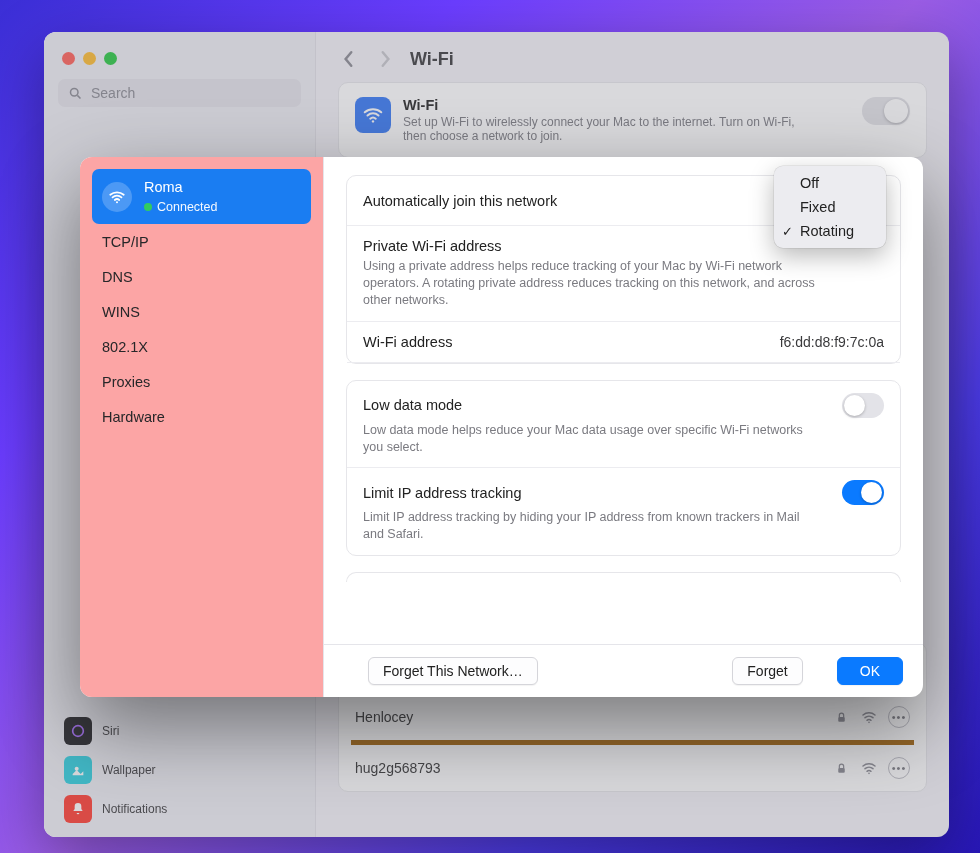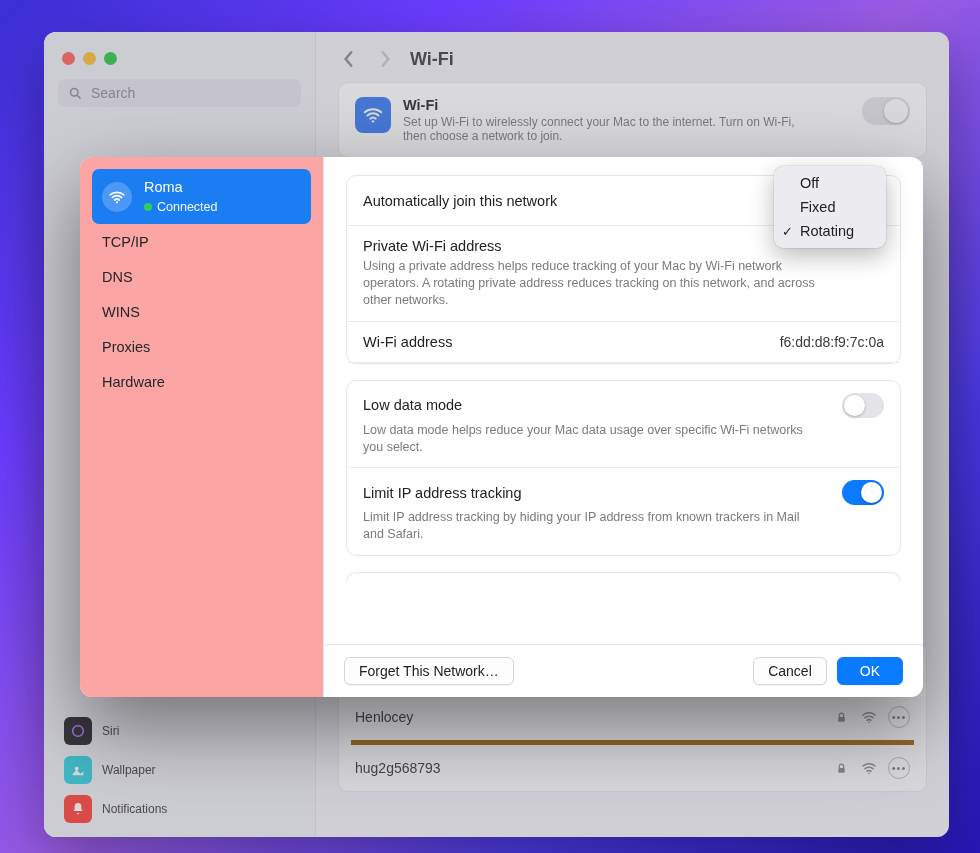--- a/index.html
+++ b/index.html
@@ -210,20 +210,21 @@
   display: flex; align-items: center; gap: 10px;
 }
 .mac-btn {
   border: 1px solid #d5d5da;
   background: #fdfdfe;
   border-radius: 6px;
   padding: 5px 14px;
   font-size: 14px;
   color: #222;
   box-shadow: 0 1px 1px rgba(0,0,0,0.05);
+  margin-left: 24px;
 }
 .mac-btn.primary {
   background: #0a7aff; border-color: #0a7aff;
   color: #fff; padding: 5px 22px;
 }
 .footer-spacer { flex: 1; }
 
 
 .popup {
   position: absolute;
@@ -413,20 +414,21 @@
         <div class="tab-net-name">Roma</div>
         <div class="tab-status">
           <span class="status-dot"></span>
           <span>Connected</span>
         </div>
       </div>
     </div>
     <div class="tab-item">TCP/IP</div>
     <div class="tab-item">DNS</div>
     <div class="tab-item">WINS</div>
+    <div class="tab-item">802.1X</div>
     <div class="tab-item">Proxies</div>
     <div class="tab-item">Hardware</div>
   </div>
 
   <div class="sheet-main">
     <div class="sheet-content">
       <div class="settings-card" style="position:relative;">
         <div class="srow">
           <div class="srow-head">
             <span class="srow-title">Automatically join this network</span>
@@ -469,17 +471,17 @@
           <div class="srow-desc">Limit IP address tracking by hiding your IP address from known trackers in Mail and Safari.</div>
         </div>
       </div>
 
       <div class="settings-card" style="height:10px; border-bottom:none; border-radius:10px 10px 0 0;"></div>
     </div>
 
     <div class="sheet-footer">
       <button class="mac-btn">Forget This Network…</button>
       <div class="footer-spacer"></div>
-      <button class="mac-btn">Cancel</button>
+      <button class="mac-btn">Forget</button>
       <button class="mac-btn primary">OK</button>
     </div>
   </div>
 </div>
 
 </body></html>

